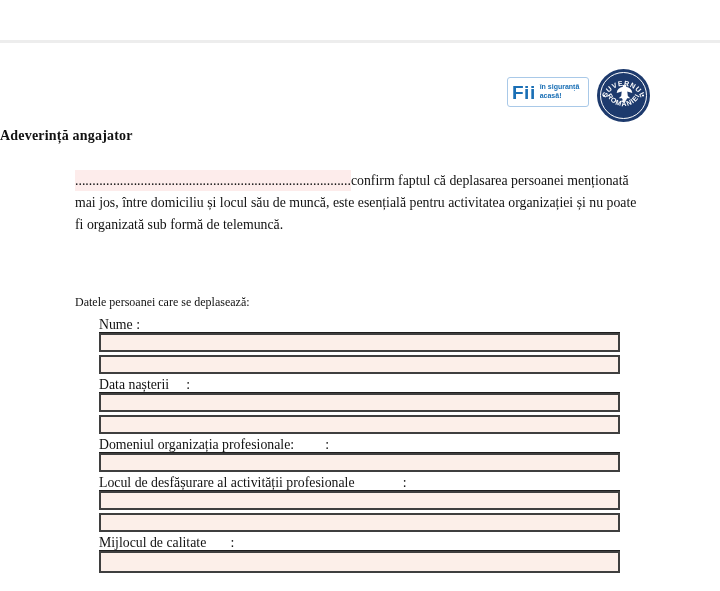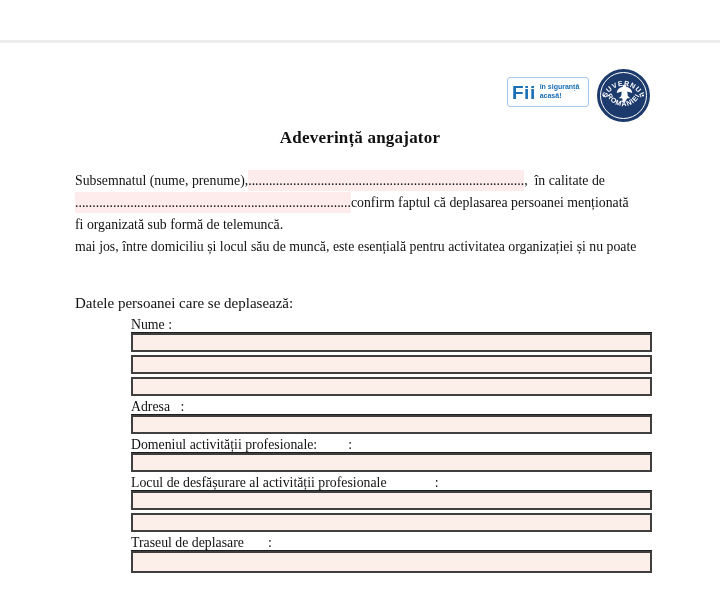--- a/index.html
+++ b/index.html
@@ -48,46 +48,45 @@
   }
   .gov-seal svg { display: block; }
   .seal-text {
     font-family: "Liberation Sans", sans-serif;
     font-size: 7px; font-weight: bold; fill: #ffffff; letter-spacing: 0.8px;
   }
 
   
   .doc-title {
     position: absolute; top: 88px; left: 0; width: 100%;
-    text-align: center;
-    font-size: 17px; font-weight: bold;
+    font-size: 14px; font-weight: bold;
     letter-spacing: 0.2px;
   }
 
   
   .paragraph {
     position: absolute; left: 75px; top: 130px; width: 580px;
     font-size: 13.8px;
   }
   .pline { height: 22px; line-height: 22px; white-space: nowrap; }
   .pline span { white-space: pre; }
   .hl-dots {
     background: #fdeceb;
     padding: 3px 0;
   }
 
   
   .section-heading {
     position: absolute; left: 75px; top: 255px;
-    font-size: 15px;
+    font-size: 12px;
   }
 
   
   .form-area {
-    position: absolute; left: 131px; top: 277px; width: 521px;
+    position: absolute; left: 99px; top: 277px; width: 521px;
   }
   .field-label {
     display: block;
     font-size: 13.8px;
     line-height: 15px; height: 16px;
     border-bottom: 1px solid #1f1f1f;
     white-space: pre;
     overflow: hidden;
   }
   .field-label.dashed-top { border-top: 1px dashed #8a8a8a; height: 17px; }
@@ -135,54 +134,51 @@
         c3.4 0.5 5.8 2.7 6.2 6.2 l-5 -1.3 0.5 4.3 2.5 2.3 -3.2 0 -1.2 2.5 -2.8 0 -1.2 -2.5 -3.2 0
         2.5 -2.3 0.5 -4.3 -5 1.3 c0.4 -3.5 2.8 -5.7 6.2 -6.2 l-0.4 -1.9 1.9 0.5 z"></path>
       <rect x="24.5" y="31.5" width="4" height="1.4" fill="#ffffff"></rect>
     </svg>
   </div>
 
   <div class="doc-title">Adeverință angajator</div>
 
   <div class="paragraph">
     <div class="pline">
-      <span>Subsemnatul (nume, prenume),</span><span class="hl-dots">................................................................................</span><span>,  în calitate de</span>
-    </div>
-    <div class="pline">
       <span class="hl-dots">................................................................................</span><span>confirm faptul că deplasarea persoanei menționată</span>
     </div>
     <div class="pline">
-      <span>fi organizată sub formă de telemuncă.</span>
+      <span>mai jos, între domiciliu și locul său de muncă, este esențială pentru activitatea organizației și nu poate</span>
     </div>
     <div class="pline">
-      <span>mai jos, între domiciliu și locul său de muncă, este esențială pentru activitatea organizației și nu poate</span>
+      <span>fi organizată sub formă de telemuncă.</span>
     </div>
   </div>
 
   <div class="section-heading">Datele persoanei care se deplasează:</div>
 
   <div class="form-area">
 
     <span class="field-label">Nume :</span>
     <div class="field-box"></div>
 
     <div class="field-box"></div>
 
+    <span class="field-label">Data nașterii     :</span>
     <div class="field-box"></div>
 
-    <span class="field-label">Adresa   :</span>
     <div class="field-box"></div>
 
-    <span class="field-label">Domeniul activității profesionale:         :</span>
+    <span class="field-label">Domeniul organizația profesionale:         :</span>
     <div class="field-box"></div>
 
     <span class="field-label">Locul de desfășurare al activității profesionale              :</span>
     <div class="field-box"></div>
 
     <div class="field-box"></div>
 
-    <span class="field-label">Traseul de deplasare       :</span>
+    <span class="field-label">Mijlocul de calitate       :</span>
     <div class="field-box tall"></div>
 
   </div>
 
   <div class="strip-bottom"></div>
 </div>
 
 </body></html>

